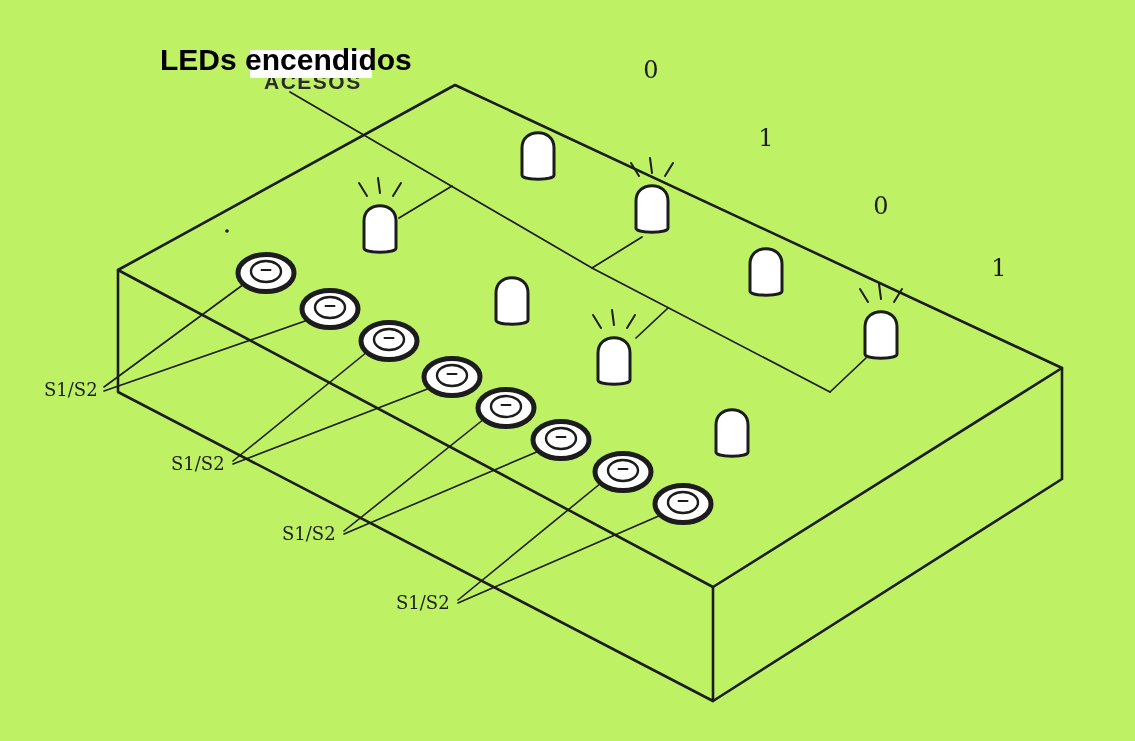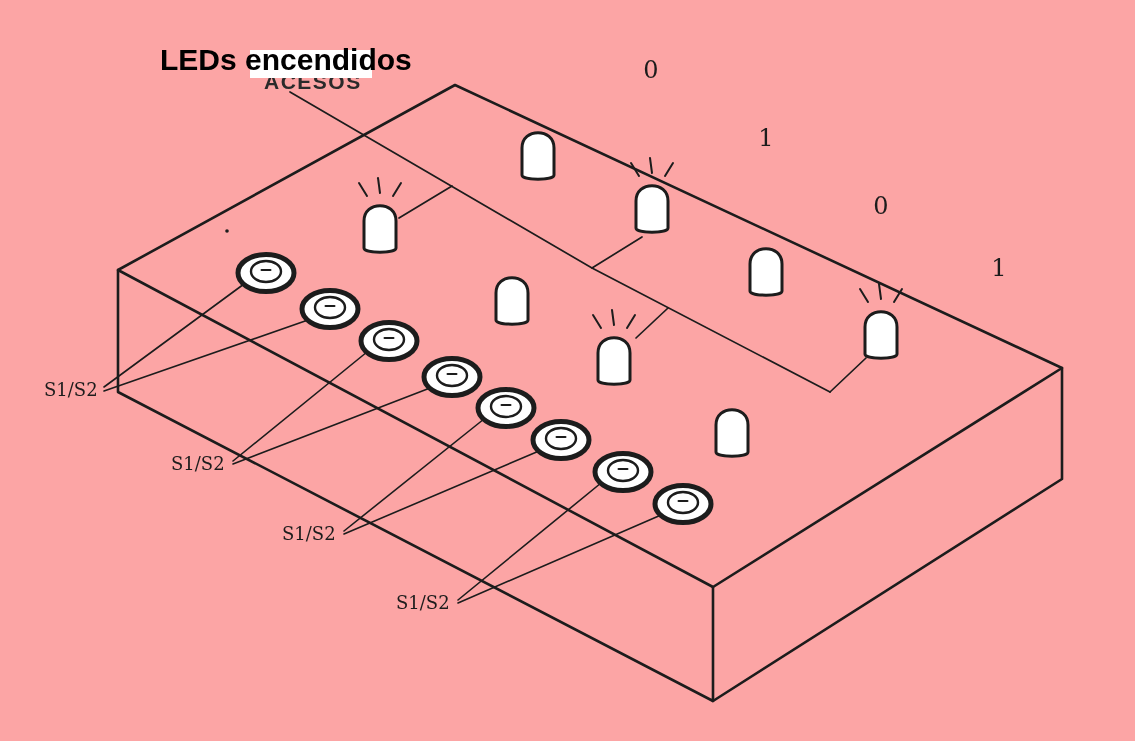--- a/index.html
+++ b/index.html
@@ -1,19 +1,19 @@
 <!DOCTYPE html>
 <html><head>
 <meta charset="utf-8">
 <style>
   html,body{margin:0;padding:0;background:#ffffff;}
   .canvas{
     position:relative;
     width:1135px;height:741px;
-    background:#fca5a5;
+    background:#bef264;
     font-family:"Liberation Sans",sans-serif;
     overflow:hidden;
   }
   .canvas svg{position:absolute;left:0;top:0;}
   text{user-select:none;}
 </style>
 </head>
 <body>
 
 <div class="canvas">

